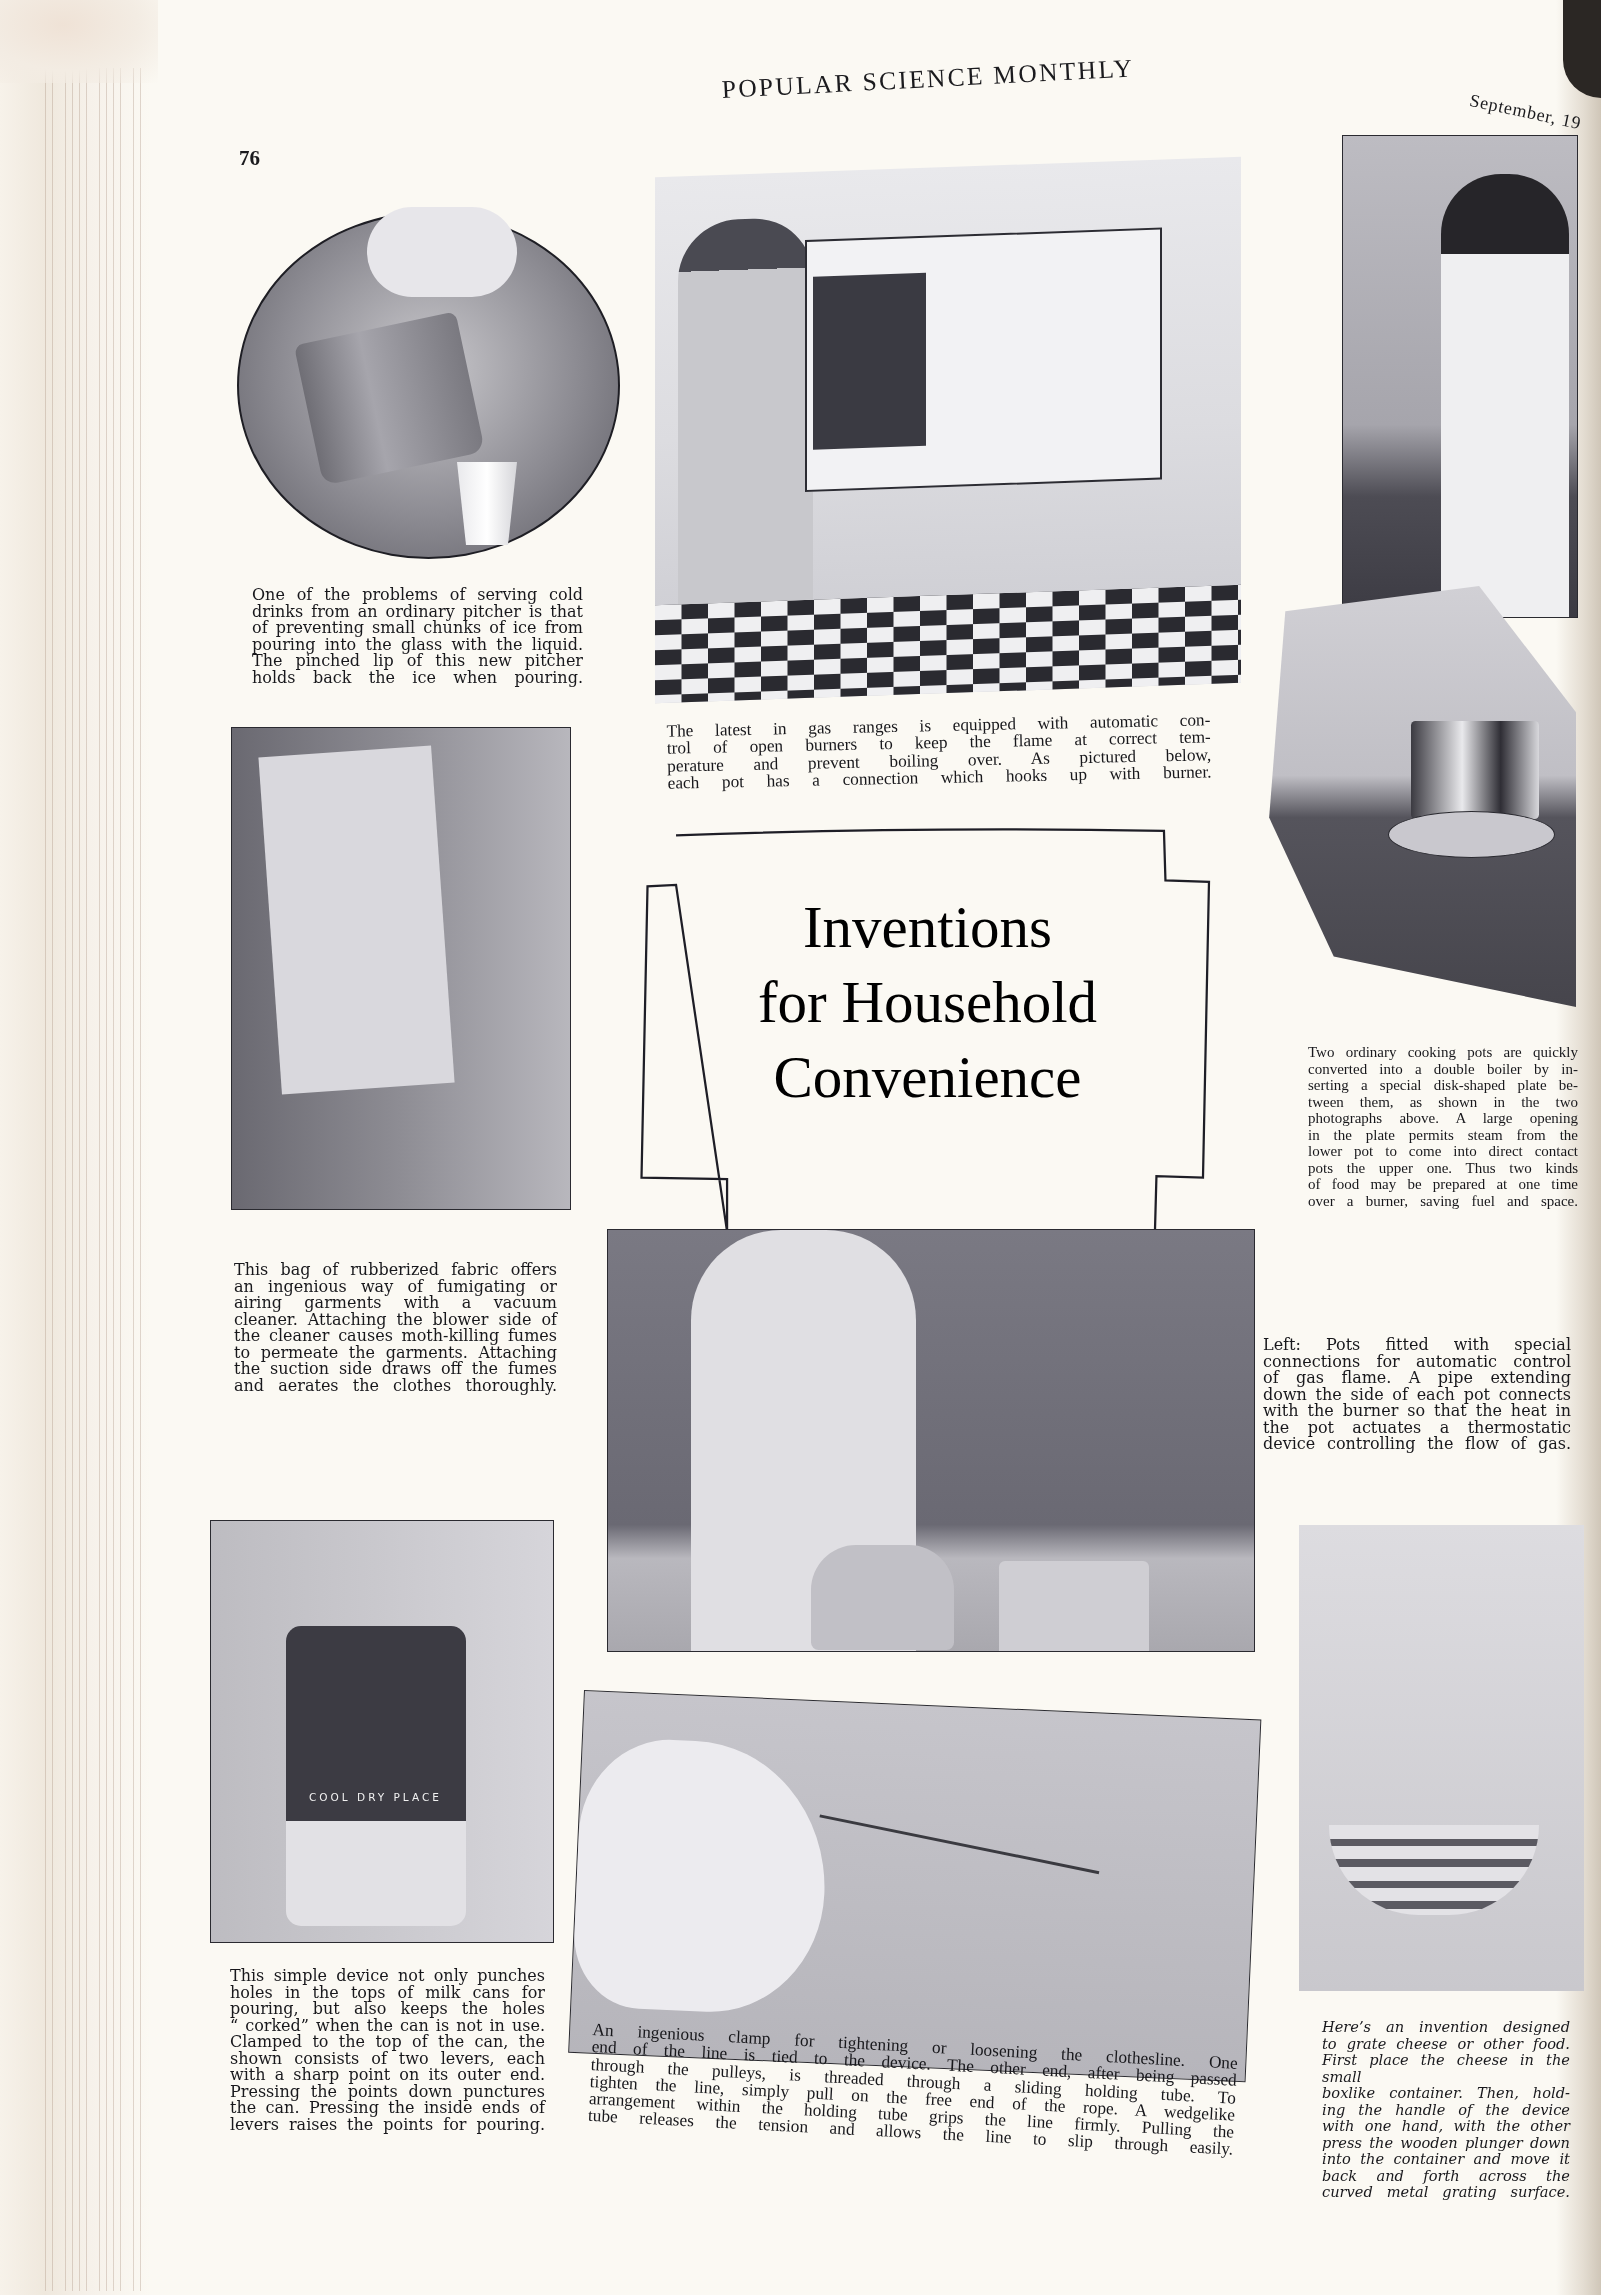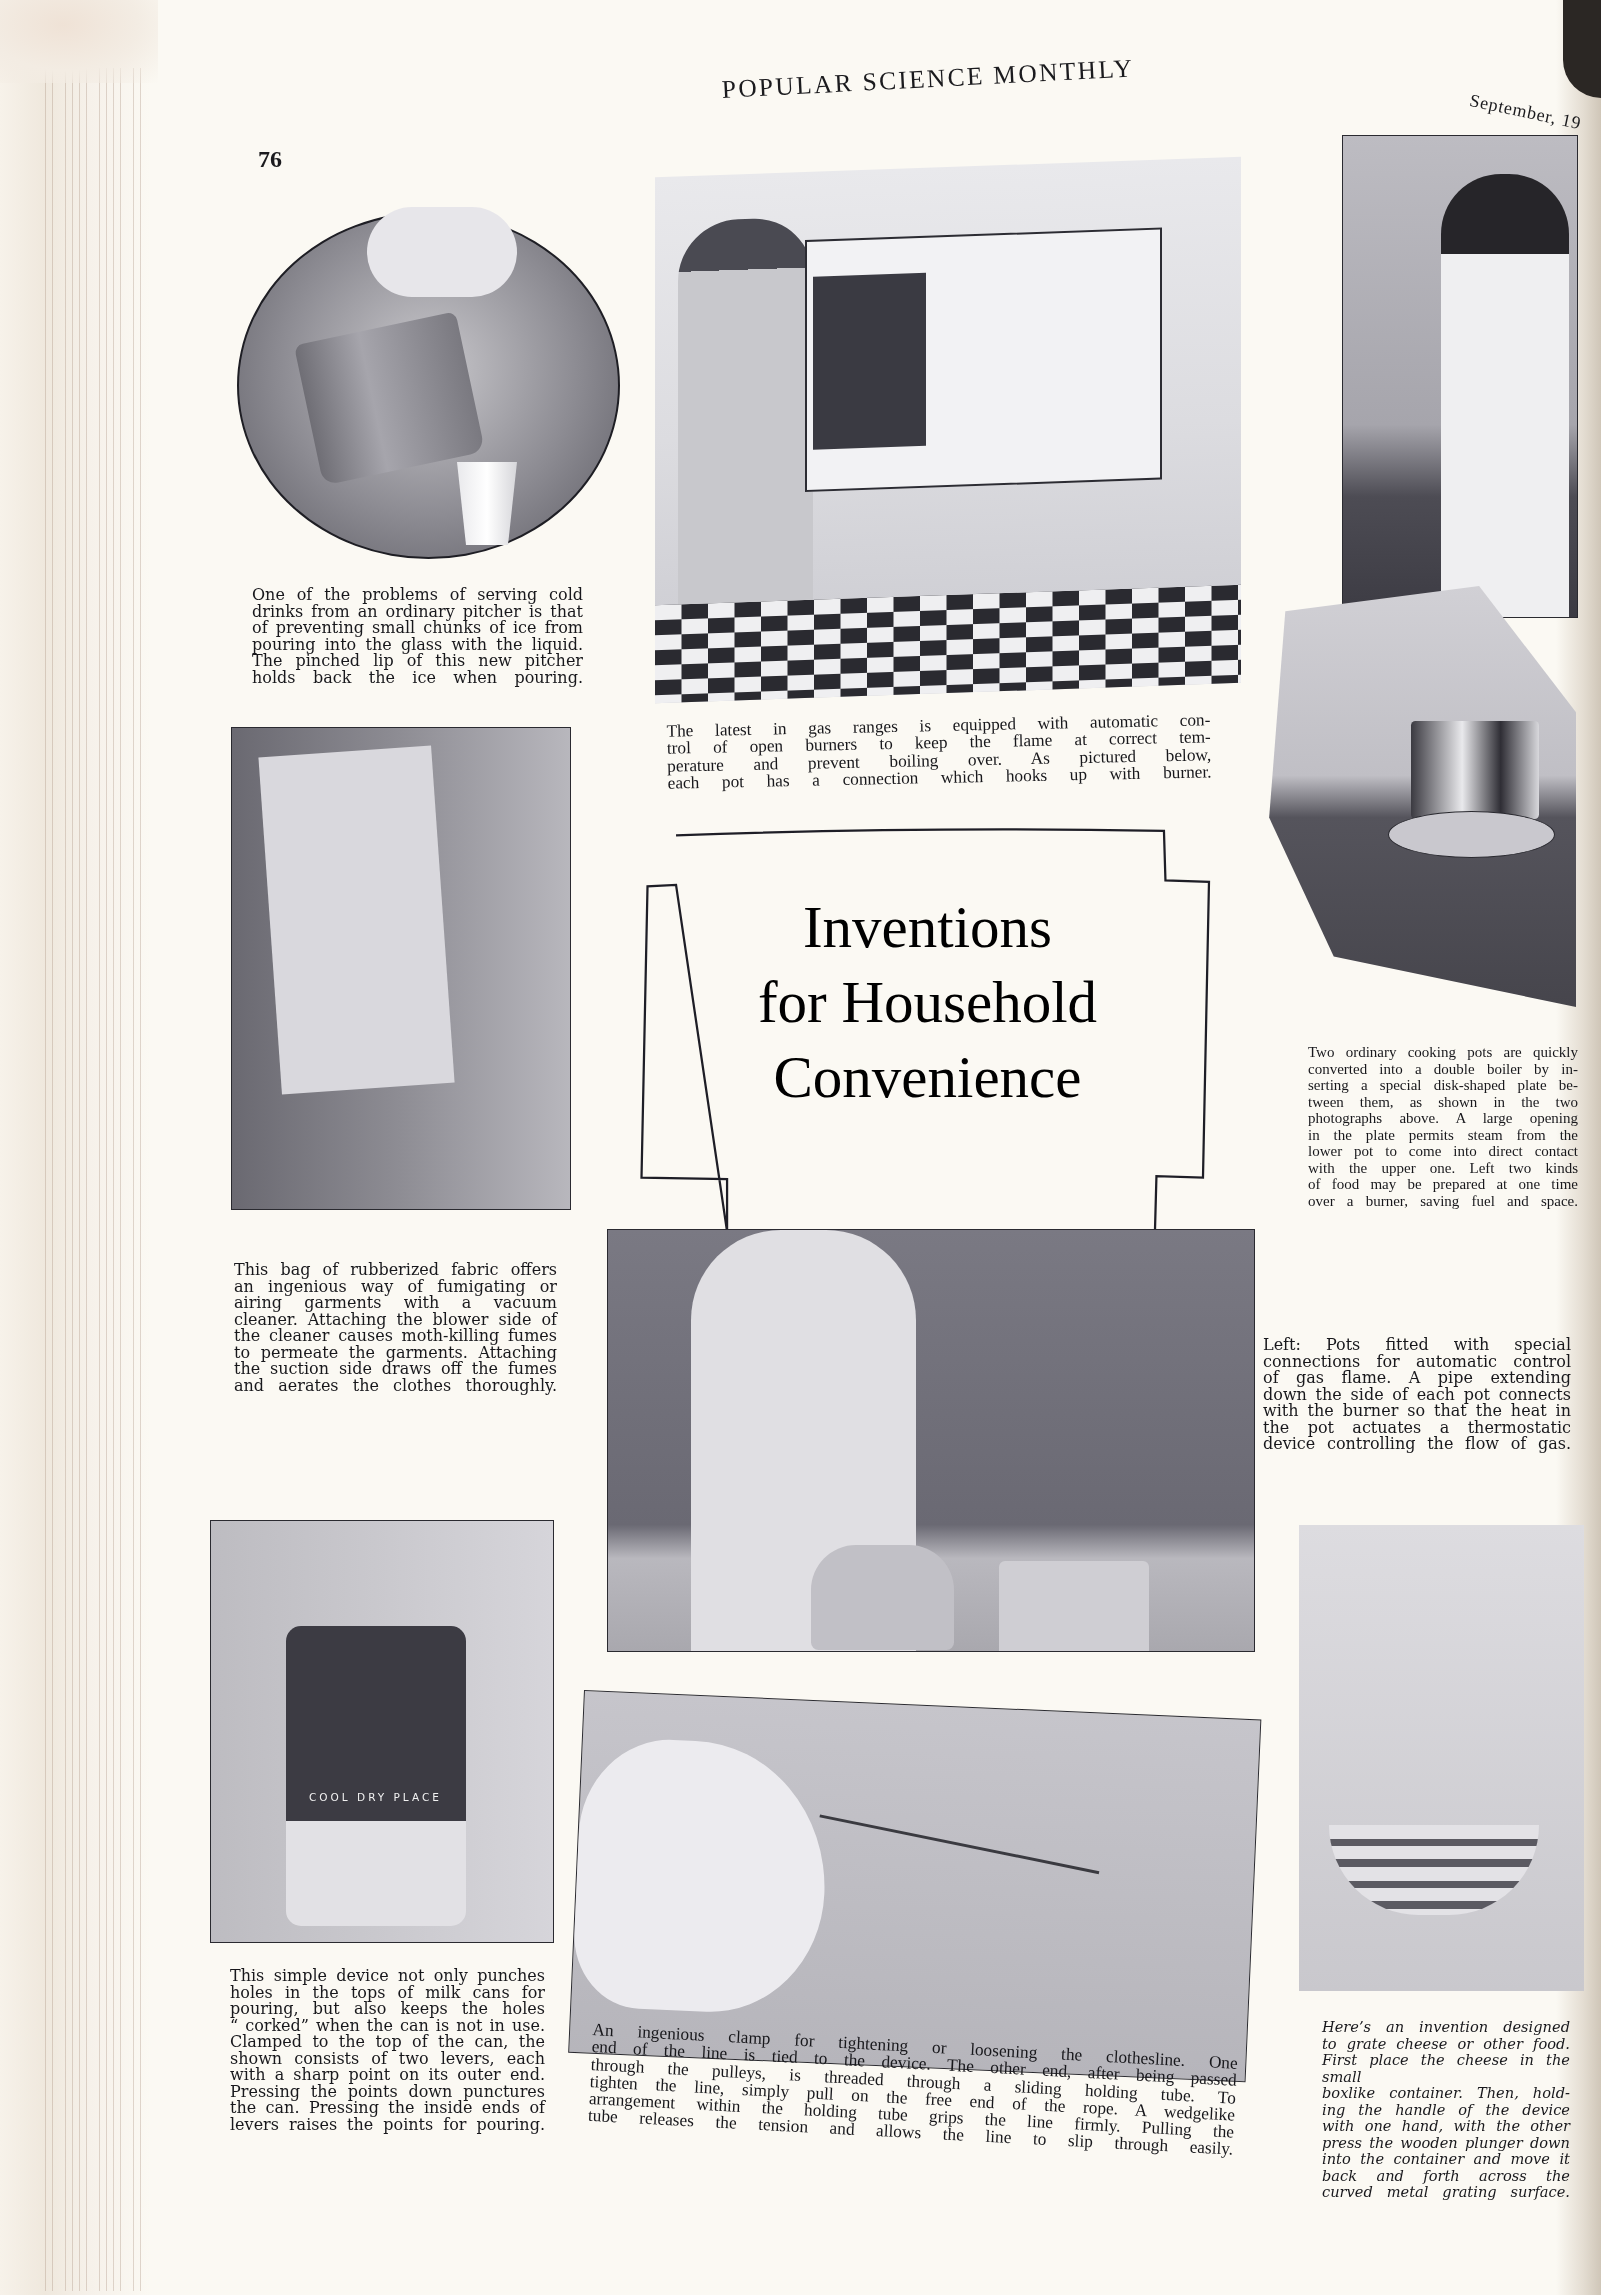--- a/index.html
+++ b/index.html
@@ -8,21 +8,21 @@
   
   .page-stack{left:0;top:0;width:150px;height:2295px;background:linear-gradient(90deg,#f7f2ea 0%,#efe8dd 30%,#f6f1ea 60%,#fbf9f3 100%);}
   .page-stack .lines{position:absolute;left:45px;top:68px;width:98px;height:2223px;
      background:repeating-linear-gradient(90deg,rgba(150,120,100,.28) 0 0.8px,transparent 0.8px 6.8px);}
   .stain{left:0;top:0;width:158px;height:83px;background:radial-gradient(ellipse at 40% 30%,#efe2d6 0%,#f3ece3 55%,rgba(250,248,243,0) 100%);}
   .right-fold{right:0;top:0;width:45px;height:2295px;background:linear-gradient(90deg,rgba(240,236,228,0) 0%,#e4ddd2 60%,#cfc6b8 100%);}
   .corner-dark{right:0;top:0;width:38px;height:98px;background:#2b2724;border-bottom-left-radius:45px;}
 
   .running-head{left:721px;top:75px;font-family:"Liberation Serif",serif;font-size:25.5px;letter-spacing:2.3px;transform:rotate(-3deg);transform-origin:left top;white-space:nowrap;}
   .running-date{left:1472px;top:90px;font-family:"Liberation Serif",serif;font-size:18px;letter-spacing:0.8px;transform:rotate(12deg);transform-origin:left top;white-space:nowrap;}
-  .page-number{left:239px;top:146px;font-family:"Liberation Serif",serif;font-weight:bold;font-size:24px;margin-left:19px;}
+  .page-number{left:239px;top:146px;font-family:"Liberation Serif",serif;font-weight:bold;font-size:21px;}
 
   .photo{position:absolute;overflow:hidden;border:1.5px solid #2a2a30;}
 
   .caption{position:absolute;font-family:"DejaVu Serif",serif;font-size:16px;line-height:16.5px;text-align:justify;text-align-last:justify;color:#18181c;}
   .caption.sans{font-family:"Liberation Serif",serif;font-size:17.3px;line-height:17.3px;}
   .caption span{display:block;}
 
   
   .pitcher{left:237px;top:212px;width:379px;height:343px;border-radius:50%;
      background:radial-gradient(circle at 50% 45%,#c9c8cc 0%,#8d8c93 55%,#5a5961 100%);border:2.3px solid #1e1e24;}
@@ -125,21 +125,21 @@
   <div class="disk"></div>
 </div>
 <div class="caption" style="left:1308px;top:1044px;width:270px;font-size:15px;font-family:Liberation Serif, serif;">
   <span>Two ordinary cooking pots are quickly</span>
   <span>converted into a double boiler by in-</span>
   <span>serting a special disk-shaped plate be-</span>
   <span>tween them, as shown in the two</span>
   <span>photographs above. A large opening</span>
   <span>in the plate permits steam from the</span>
   <span>lower pot to come into direct contact</span>
-  <span>with the upper one. Left two kinds</span>
+  <span>pots the upper one. Thus two kinds</span>
   <span>of food may be prepared at one time</span>
   <span>over a burner, saving fuel and space.</span>
 </div>
 
 <div class="abs bag photo">
   <div class="sack"></div>
 </div>
 <div class="caption" style="left:234px;top:1262px;width:323px;">
   <span>This bag of rubberized fabric offers</span>
   <span>an ingenious way of fumigating or</span>

